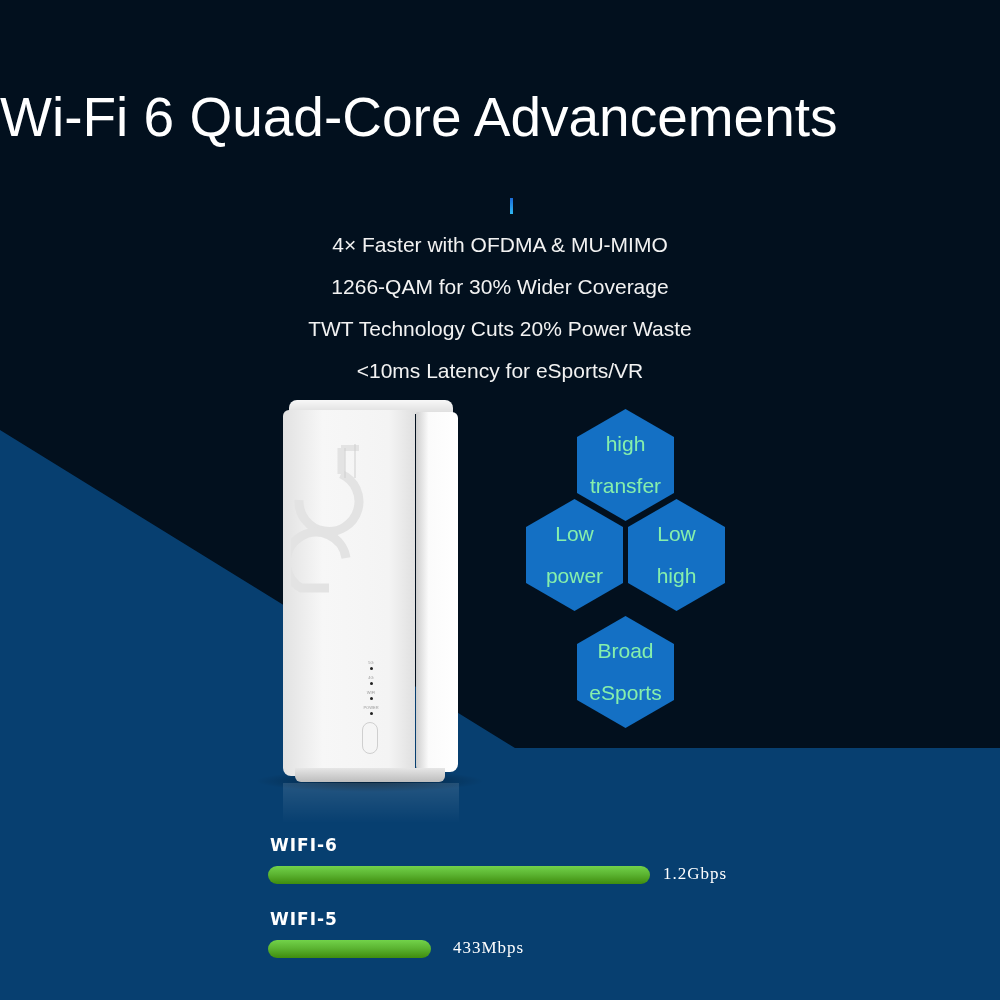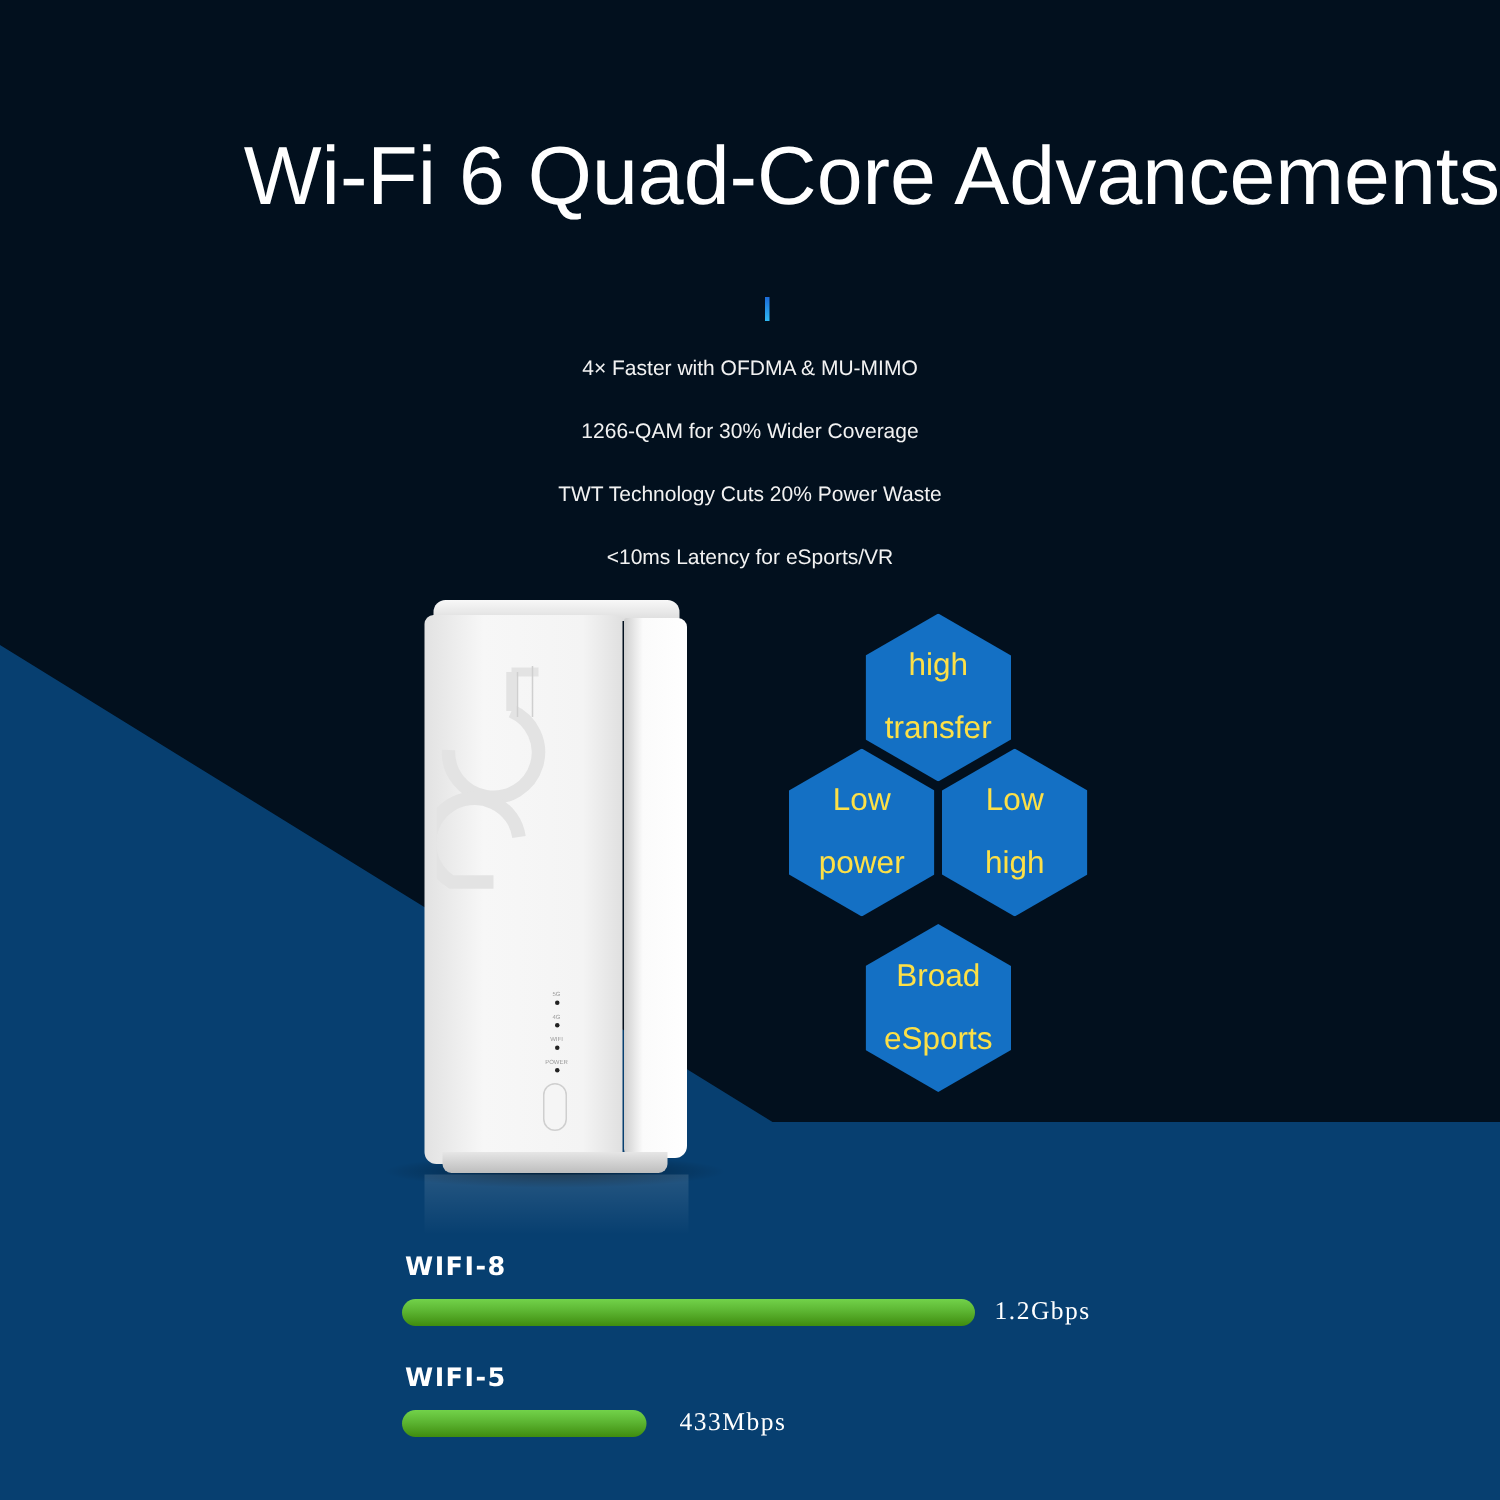--- a/index.html
+++ b/index.html
@@ -8,37 +8,37 @@
     background: #02101e;
     font-family: "Liberation Sans", sans-serif;
     color: #fff;
   }
   .bg-blue {
     position: absolute; left: 0; top: 0; width: 1000px; height: 1000px;
     background: #073f70;
     clip-path: polygon(0 430px, 515px 748px, 1000px 748px, 1000px 1000px, 0 1000px);
   }
   .title {
-    position: absolute; left: 0; top: 82px; width: 1000px; text-align: right;
+    position: absolute; left: 0; top: 82px; width: 1000px; text-align: left;
     font-size: 55px; font-weight: 400; letter-spacing: 0px; line-height: 70px;
   }
   .accent-bar {
     position: absolute; left: 510px; top: 198px; width: 3px; height: 16px;
     background: linear-gradient(#1b6bd8, #2fb8f2);
   }
   .features { position: absolute; left: 0; top: 224px; width: 1000px; }
   .feature {
-    text-align: center; font-size: 14px; line-height: 42px; height: 42px;
+    text-align: center; font-size: 21px; line-height: 42px; height: 42px;
     color: #f2f2f2;
   }
   .hex {
     position: absolute; width: 97px; height: 112px; background: #1470c4;
     clip-path: polygon(50% 0, 100% 25%, 100% 75%, 50% 100%, 0 75%, 0 25%);
     display: flex; flex-direction: column; align-items: center; justify-content: center;
-    font-size: 21px; line-height: 42px; color: #fde047;
+    font-size: 21px; line-height: 42px; color: #86efac;
   }
   .hex span { display: block; white-space: nowrap; }
 
   
   .router { position: absolute; left: 283px; top: 400px; width: 176px; height: 383px; }
   .router-top {
     position: absolute; left: 6px; top: 0; width: 164px; height: 14px;
     border-radius: 8px 8px 0 0; background: linear-gradient(#f8f8f8, #dcdcdc);
   }
   .router-front {
@@ -154,19 +154,19 @@
           <span class="dot"></span>
         </div>
     </div>
     <div class="power-btn"></div>
   </div>
   <div class="router-side"></div>
   <div class="router-base"></div>
 </div>
 <div class="reflection"></div>
 
-<div class="speed-label" style="top:835px;">WIFI-8</div>
+<div class="speed-label" style="top:835px;">WIFI-6</div>
 <div class="speed-bar" style="top:866px; width:382px;"></div>
 <div class="speed-value" style="left:663px; top:864px;">1.2Gbps</div>
 
 <div class="speed-label" style="top:909px;">WIFI-5</div>
 <div class="speed-bar" style="top:940px; width:163px;"></div>
 <div class="speed-value" style="left:453px; top:938px;">433Mbps</div>
 
 </body></html>

